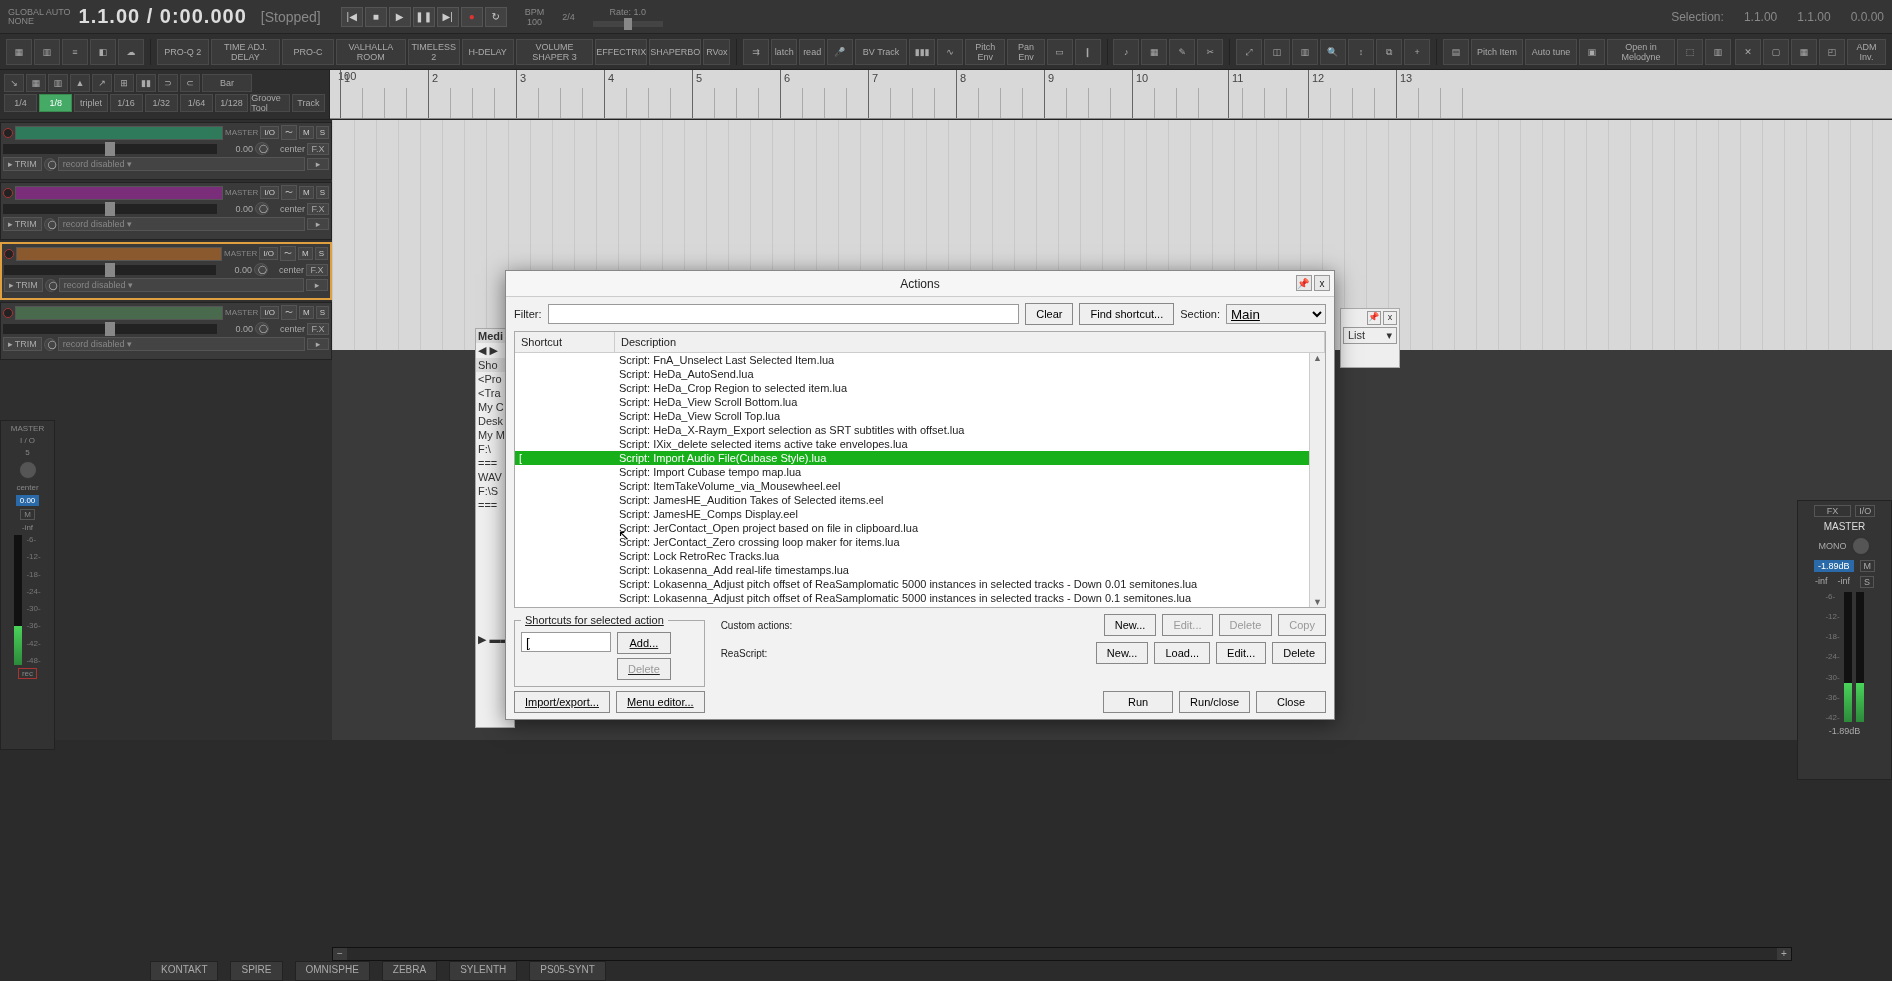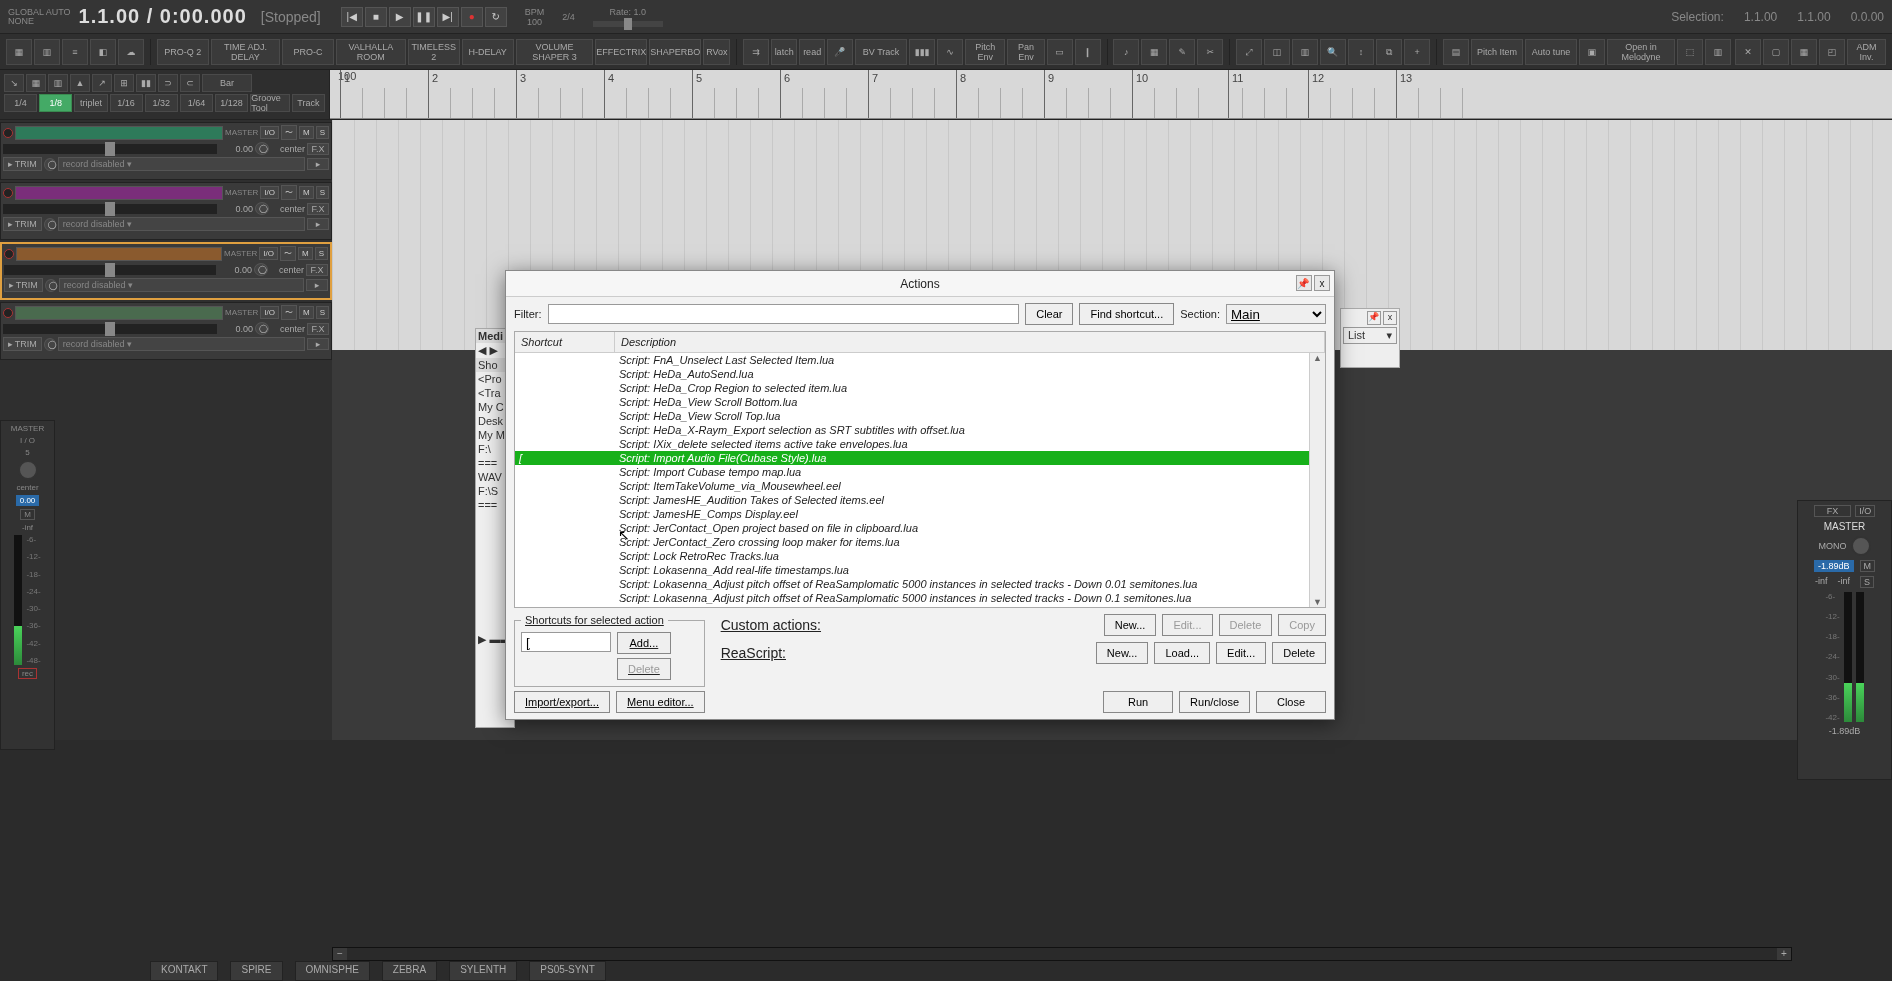--- a/index.html
+++ b/index.html
@@ -86,42 +86,42 @@
 
 #actions-dialog{position:absolute;left:505px;top:270px;width:830px;height:450px;background:#f2f2f2;border:1px solid #888;box-shadow:0 4px 20px rgba(0,0,0,.5);display:flex;flex-direction:column;font-size:12px;color:#222;}
 #actions-title{height:26px;display:flex;align-items:center;justify-content:center;position:relative;border-bottom:1px solid #ccc;background:#f6f6f6;}
 #actions-title .winbtn{position:absolute;right:4px;top:4px;display:flex;gap:2px;}
 #actions-title .winbtn span{width:16px;height:16px;border:1px solid #999;background:#e8e8e8;display:flex;align-items:center;justify-content:center;font-size:10px;cursor:pointer;}
 #actions-filter-row{display:flex;align-items:center;gap:6px;padding:6px 8px;}
 #actions-filter-row label{font-size:11px;}
 #actions-filter-row input[type=text]{flex:1;height:20px;border:1px solid #999;padding:0 4px;}
 .dlg-btn{height:22px;padding:0 10px;background:#efefef;border:1px solid #888;font-size:11px;cursor:pointer;}
 select.section{height:20px;border:1px solid #999;min-width:100px;text-decoration:underline;}
-#actions-list-wrap{flex:1;margin:0 8px;border:1px solid #aaa;background:#fff;overflow:hidden;display:flex;flex-direction:column;font-style:italic;}
+#actions-list-wrap{flex:1;margin:0 8px;border:1px solid #aaa;background:#fff;overflow:hidden;display:flex;flex-direction:column;}
 #actions-head{display:flex;background:#f0f0f0;border-bottom:1px solid #ccc;font-size:11px;}
 #actions-head div{padding:4px 6px;border-right:1px solid #ccc;}
 #actions-head .hshort{width:100px;}
 #actions-head .hdesc{flex:1;}
 #actions-rows{flex:1;overflow-y:auto;position:relative;}
 .arow{display:flex;font-size:11px;height:14px;align-items:center;}
 .arow .ashort{width:100px;padding-left:4px;}
 .arow .adesc{flex:1;padding-left:4px;white-space:nowrap;overflow:hidden;}
 .arow.sel{background:#17b01a;color:#fff;}
 #actions-rows .sbar{position:absolute;right:0;top:0;bottom:0;width:16px;background:#eee;border-left:1px solid #ccc;}
 #actions-rows .sbar::before{content:"▲";position:absolute;top:0;left:3px;font-size:9px;color:#666;}
 #actions-rows .sbar::after{content:"▼";position:absolute;bottom:0;left:3px;font-size:9px;color:#666;}
 
 #actions-bottom{padding:6px 8px;display:flex;gap:16px;}
 #actions-bottom .leftcol{display:flex;flex-direction:column;gap:4px;text-decoration:underline;}
 #actions-bottom fieldset{border:1px solid #aaa;padding:6px;}
 #actions-bottom legend{font-size:11px;padding:0 4px;}
 #actions-bottom .shortbox{width:90px;height:20px;border:1px solid #999;background:#fff;padding:0 4px;}
 #actions-bottom .rightcol{flex:1;display:flex;flex-direction:column;gap:6px;justify-content:flex-start;}
 .btnrow{display:flex;gap:6px;align-items:center;justify-content:flex-end;}
-.btnrow .lbl{margin-right:auto;font-size:14px;text-decoration:underline;}
+.btnrow .lbl{margin-right:auto;font-size:10px;}
 .btnrow.last{margin-top:auto;}
 .dlg-btn.disabled{color:#999;}
 
 
 #right-peek{position:absolute;left:1340px;top:308px;width:60px;height:60px;background:#eee;border:1px solid #aaa;font-size:11px;color:#333;}
 #right-peek .combo{border:1px solid #999;margin:18px 2px 0 2px;padding:1px 4px;display:flex;justify-content:space-between;}
 
 
 #bottom-tabs{position:absolute;left:150px;bottom:0;height:20px;display:flex;gap:12px;}
 .btab{padding:2px 10px;background:#3a3a3a;border:1px solid #222;color:#aaa;font-size:10px;cursor:pointer;}

